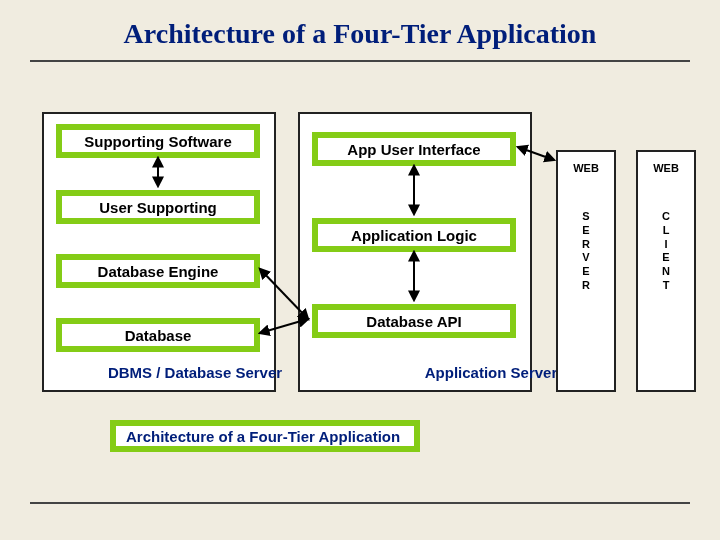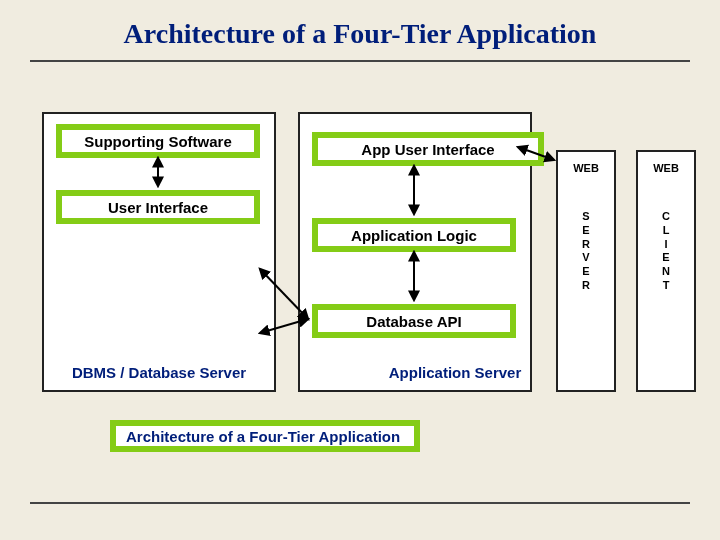--- a/index.html
+++ b/index.html
@@ -51,20 +51,21 @@
     font-weight: bold;
     color: #000;
   }
   .tier-label {
     position: absolute;
     font-size: 15px;
     font-weight: bold;
     color: #001e7a;
     width: 100%;
     text-align: center;
+    padding-left: 36px;
   }
 
   .vert-label {
     position: absolute;
     width: 100%;
     text-align: center;
     font-size: 11px;
     font-weight: bold;
     color: #000;
     line-height: 1.25;
@@ -79,26 +80,28 @@
 </style>
 </head>
 <body>
 
 <div class="title">Architecture of a Four-Tier Application</div>
 <div class="hr top"></div>
 <div class="hr bottom"></div>
 
 <div class="panel" style="left:42px; top:112px; width:234px; height:280px;">
   <div class="box" style="left:12px; top:10px; width:204px; height:34px;">Supporting Software</div>
-  <div class="box" style="left:12px; top:76px; width:204px; height:34px;">User Interface</div>
+  <div class="box" style="left:12px; top:76px; width:204px; height:34px;">User Supporting</div>
+  <div class="box" style="left:12px; top:140px; width:204px; height:34px;">Database Engine</div>
+  <div class="box" style="left:12px; top:204px; width:204px; height:34px;">Database</div>
   <div class="tier-label" style="top:250px;">DBMS / Database Server</div>
 </div>
 
 <div class="panel" style="left:298px; top:112px; width:234px; height:280px;">
-  <div class="box" style="left:12px; top:18px; width:232px; height:34px;">App User Interface</div>
+  <div class="box" style="left:12px; top:18px; width:204px; height:34px;">App User Interface</div>
   <div class="box" style="left:12px; top:104px; width:204px; height:34px;">Application Logic</div>
   <div class="box" style="left:12px; top:190px; width:204px; height:34px;">Database API</div>
   <div class="tier-label" style="top:250px;margin-left:40px;">Application Server</div>
 </div>
 
 <div class="panel" style="left:556px; top:150px; width:60px; height:242px;">
   <div class="vert-label" style="top:10px;">WEB</div>
   <div class="vert-label" style="top:58px;" id="ws-vert">
       <div>S</div>
       <div>E</div>

